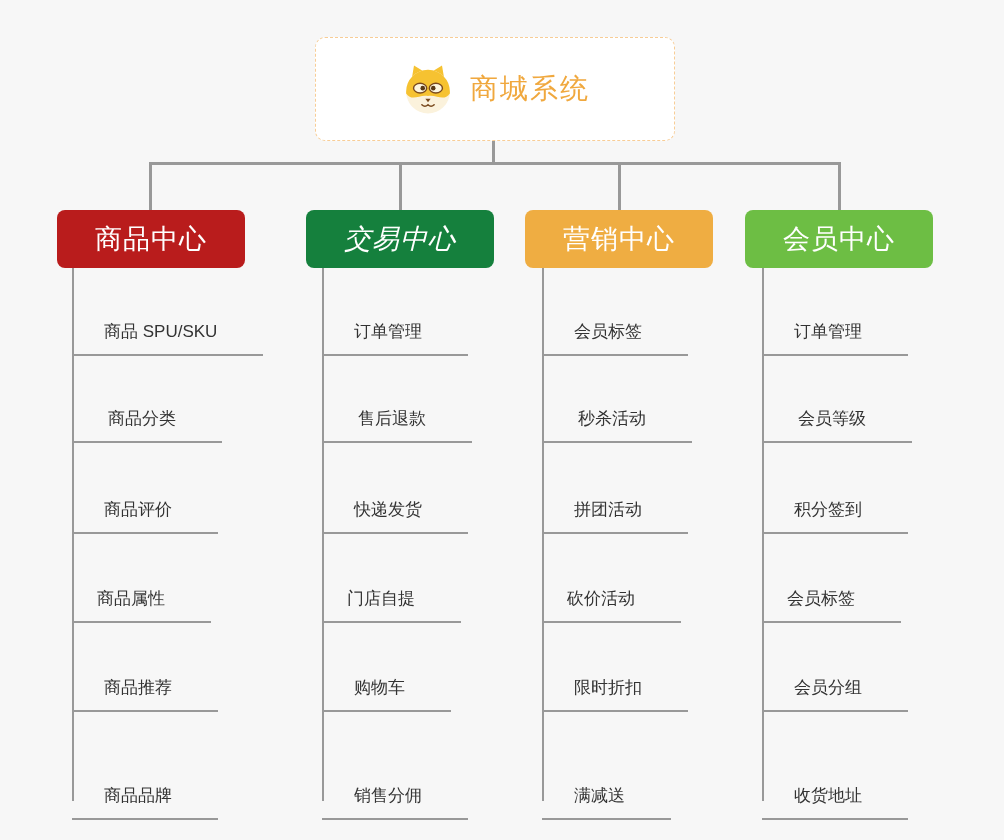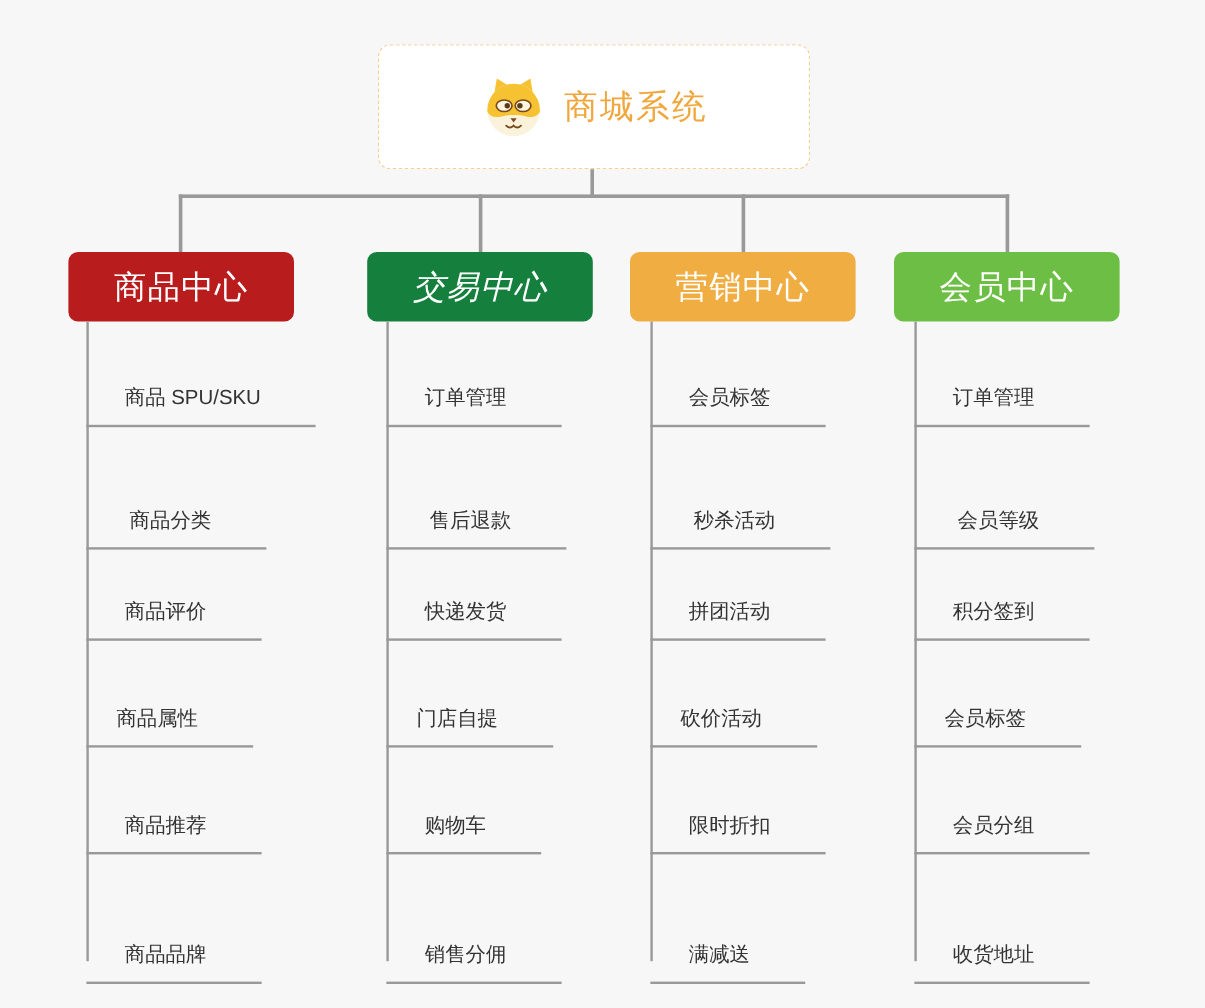--- a/index.html
+++ b/index.html
@@ -81,21 +81,21 @@
     left: 0;
     white-space: nowrap;
     font-size: 17px;
     line-height: 24px;
     color: var(--item-text-color, #333333);
     padding: 0 46px 10px 32px;
     border-bottom: 2px solid var(--connector-color, #999999);
     cursor: pointer;
   }
   .row-0 { top: 52px; }
-  .row-1 { top: 154px; padding-left: 36px; }
+  .row-1 { top: 139px; padding-left: 36px; }
   .row-2 { top: 230px; }
   .row-3 { top: 319px; padding-left: 25px; }
   .row-4 { top: 408px; }
   .row-5 { top: 516px; }
 </style>
 </head>
 <body style="--page-bg: #f7f7f7; --connector-color: #999999; --item-text-color: #333333; --root-title-color: #F0A83E; --root-border-color: #F8CD96; --node-text-color: #ffffff;">
 
 <div class="canvas">
 

